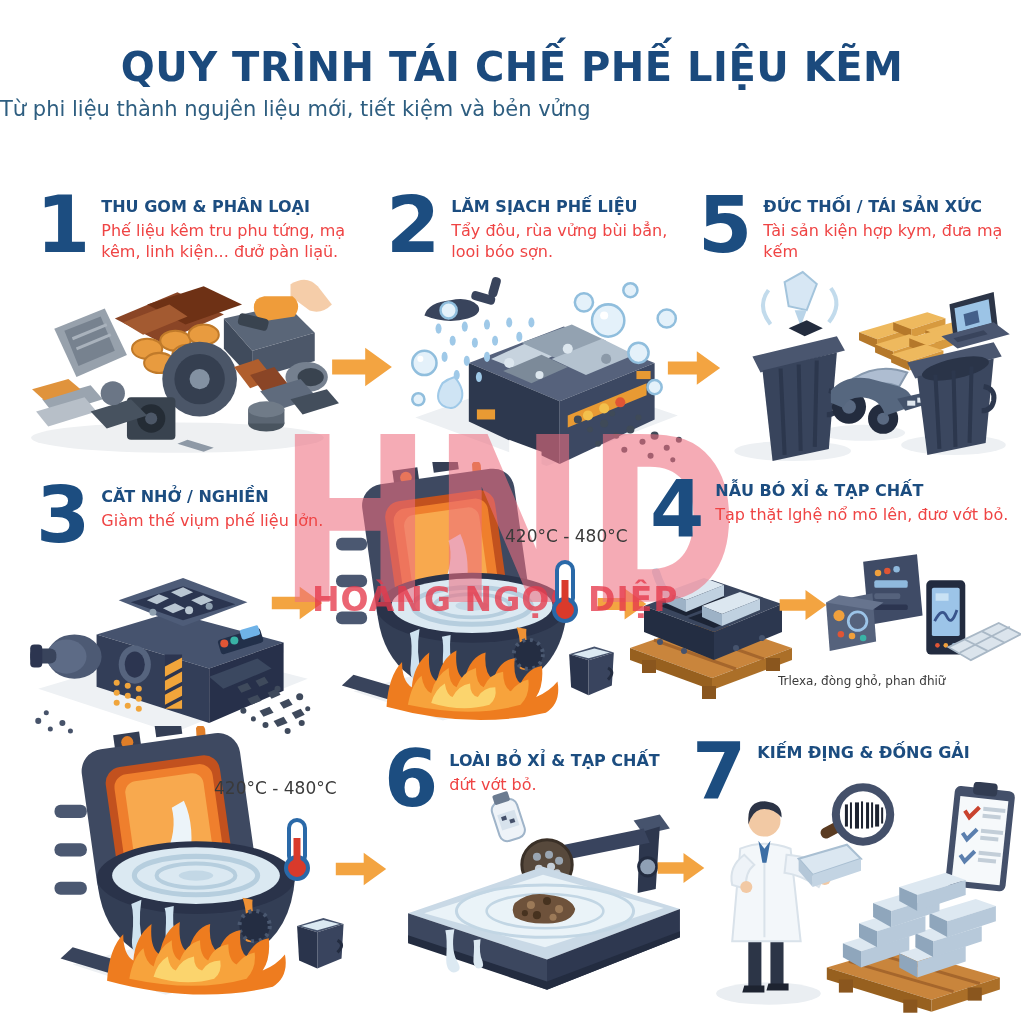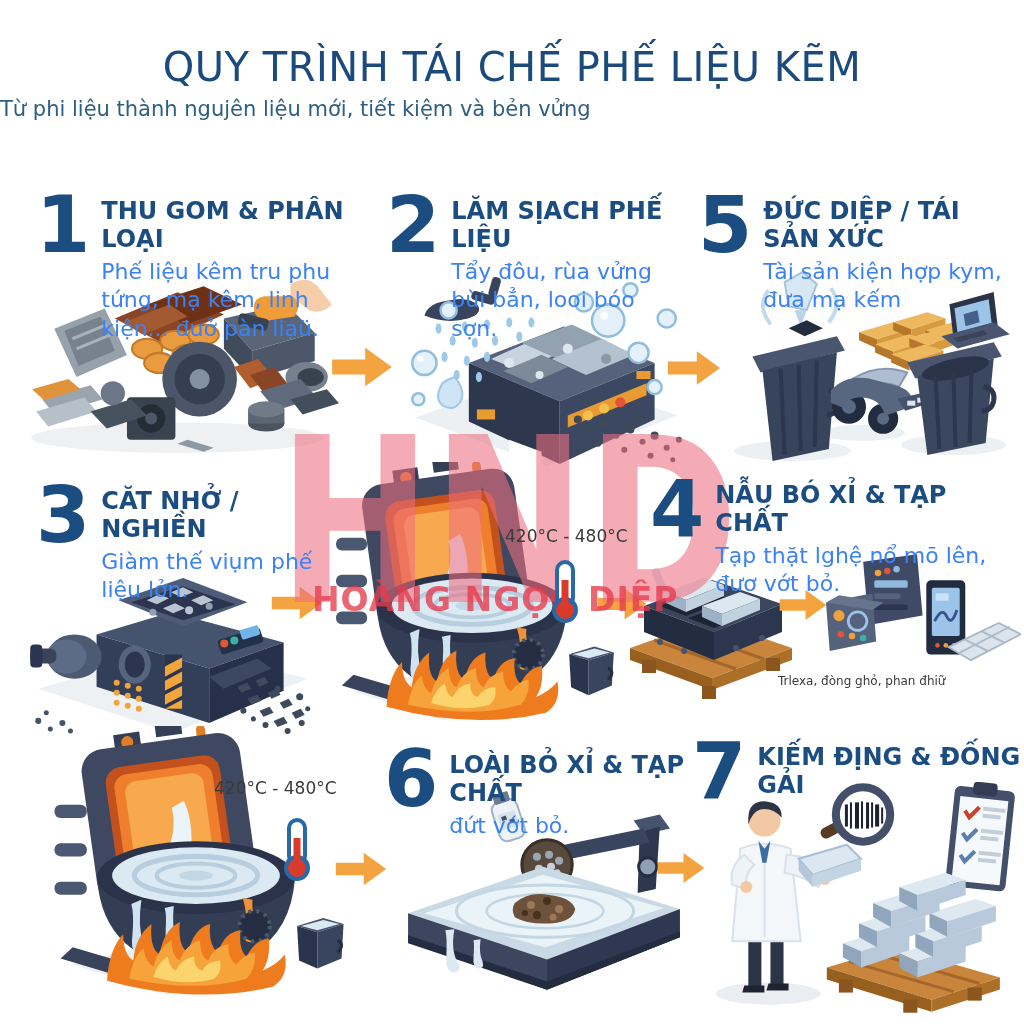--- a/index.html
+++ b/index.html
@@ -1,29 +1,29 @@
 <!DOCTYPE html>
 <html><head>
 <meta charset="utf-8">
 <style>
   html,body{margin:0;padding:0;background:#fff;}
   .stage{position:relative;width:1024px;height:1024px;background:#ffffff;overflow:hidden;
          font-family:"DejaVu Sans","Liberation Sans",sans-serif;margin:0 auto;}
   .abs{position:absolute;}
   svg{display:block;}
 
-  .title{left:0;right:0;top:44px;text-align:center;font-size:40px;font-weight:400;
+  .title{left:0;right:0;top:44px;text-align:center;font-size:40px;font-weight:700;
          color:#1b4a7d;letter-spacing:.5px;z-index:6;}
   .subtitle{left:0;right:0;top:97px;text-align:left;font-size:21px;color:#2e5e80;z-index:6;}
 
   .step{display:flex;gap:13px;z-index:6;}
   .step .num{font-size:78px;font-weight:800;color:#1c4d80;line-height:.82;letter-spacing:-2px;}
   .step .txt{padding-top:4px;}
-  .step .t{font-size:24px;font-weight:700;color:#1c4d80;line-height:1.15;}
-  .step .d{font-size:22px;color:#3b82f6;line-height:1.28;margin-top:5px;}
+  .step .t{font-size:16px;font-weight:700;color:#1c4d80;line-height:1.15;}
+  .step .d{font-size:16px;color:#ef4444;line-height:1.28;margin-top:5px;}
 
   .temp{font-size:17px;color:#3a3a3a;white-space:nowrap;z-index:6;font-weight:500;text-align:right;}
   .caption{font-size:12px;color:#3a3a3a;white-space:nowrap;z-index:6;}
 
   .wm-hnd{left:278px;top:408px;font-size:230px;font-weight:800;line-height:1;
           color:rgba(238,110,128,0.58);transform:scaleX(0.8);transform-origin:left top;
           z-index:4;pointer-events:none;white-space:nowrap;}
   .wm-name{left:296px;top:580px;font-size:33px;font-weight:700;letter-spacing:1px;
            color:rgba(230,58,75,0.78);z-index:5;pointer-events:none;white-space:nowrap;margin-left:16px;}
 
@@ -112,21 +112,21 @@
   <div class="abs step" style="left:386px;top:194px;width:300px">
     <div class="num">2</div>
     <div class="txt">
         <div class="t">LĂM SỊACH PHẾ LIỆU</div>
       <div class="d">Tẩy đôu, rùa vửng bùi bẳn, looi bóo sợn.</div>
       </div>
   </div>
   <div class="abs step" style="left:698px;top:194px;width:320px">
     <div class="num">5</div>
     <div class="txt">
-        <div class="t">ĐỨC DIỆP / TÁI SẢN XỨC</div>
+        <div class="t">ĐỨC THỐI / TÁI SẢN XỨC</div>
       <div class="d">Tài sản kiện hợp kym, đưa mạ kếm</div>
       </div>
   </div>
   <div class="abs step" style="left:36px;top:484px;width:310px">
     <div class="num">3</div>
     <div class="txt">
         <div class="t">CĂT NHỞ / NGHIỀN</div>
       <div class="d">Giàm thế viụm phế liệu lởn.</div>
       </div>
   </div>

